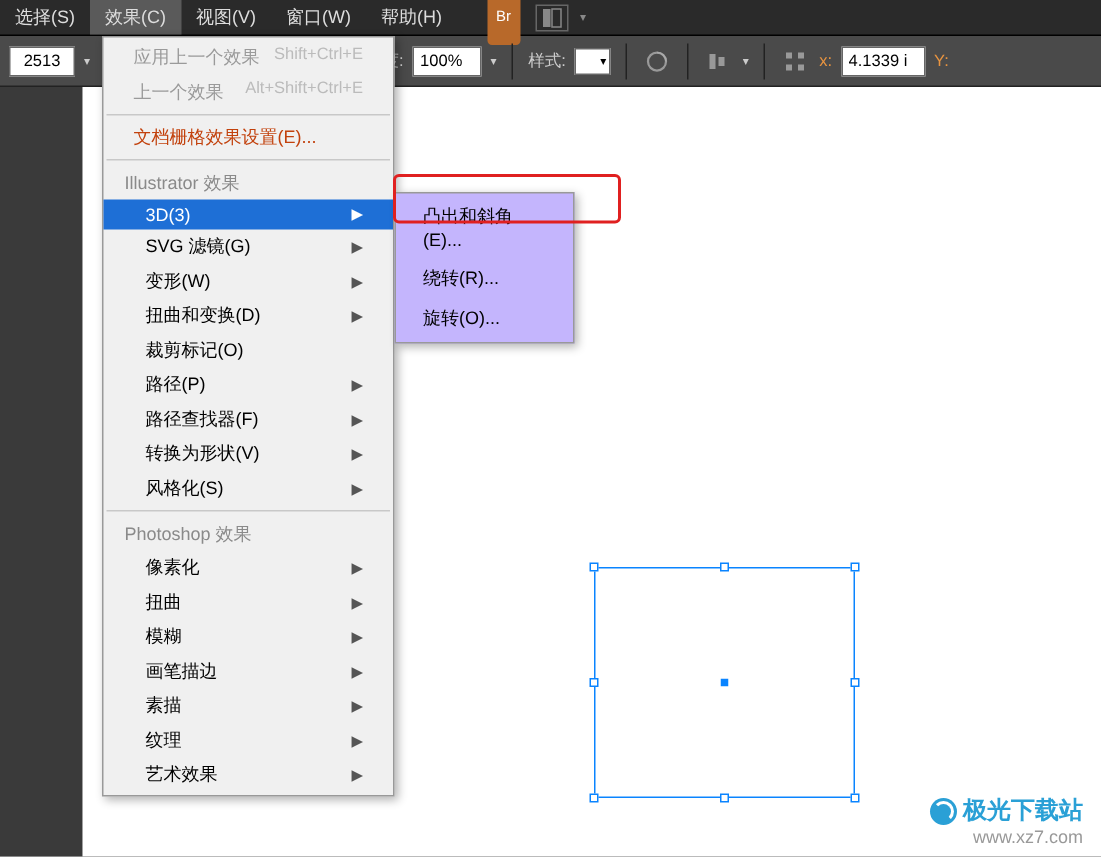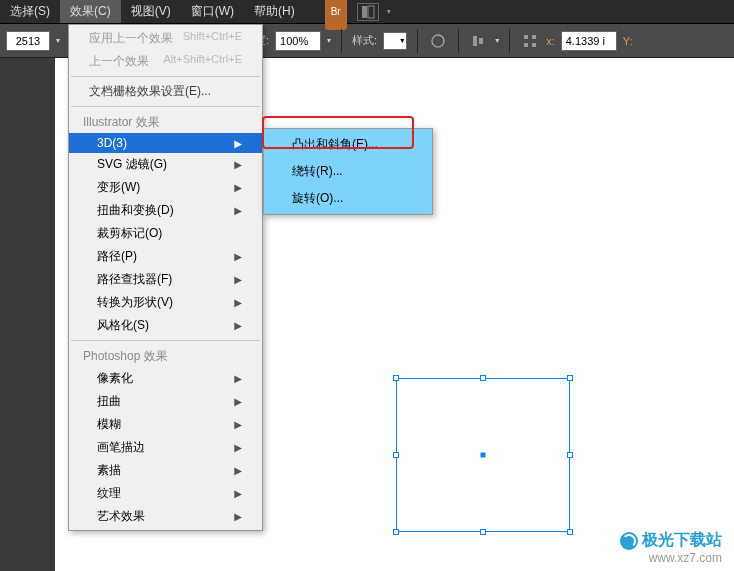--- a/index.html
+++ b/index.html
@@ -17,32 +17,32 @@
   .tb-field { background: #fff; color: #000; border: 1px solid #666; height: 20px; padding: 0 4px; font-size: 11px; }
   .tb-num { width: 44px; text-align: center; }
   .tb-dropdown-swatch { width: 24px; height: 18px; background: #fff; border: 1px solid #666; display:flex; align-items:center; justify-content:flex-end; }
   .tb-dropdown-swatch::after { content:"▾"; font-size:8px; color:#000; margin-right:2px; }
   .tb-icon { width: 20px; height: 20px; display: flex; align-items: center; justify-content: center; color: #aaa; }
   .tb-label { color: #ccc; }
   .tb-sep { width: 1px; height: 24px; background: #222; margin: 0 4px; }
   .tb-orange { color: #e89440; }
 
   .dropdown-menu { position: absolute; top: 24px; left: 68px; width: 195px; background: #f0f0f0; border: 1px solid #999; box-shadow: 2px 2px 6px rgba(0,0,0,0.3); z-index: 100; font-size: 12px; padding: 2px 0; }
-  .menu-row { display: flex; justify-content: space-between; padding: 3px 20px; color: #404040; }
+  .menu-row { display: flex; justify-content: space-between; padding: 3px 20px; color: #c2410c; }
   .menu-row.disabled { color: #9a9a9a; }
   .menu-row.highlighted { background: #1e6fd6; color: #fff; }
   .menu-row.highlighted .chevron { color: #fff; }
   .menu-shortcut { font-size: 11px; color: #888; }
   .menu-row.disabled .menu-shortcut { color: #bbb; }
   .menu-sep { height: 1px; background: #c8c8c8; margin: 3px 2px; }
   .menu-header { padding: 4px 14px 2px; color: #8a8a8a; font-size: 12px; }
   .menu-item-row { display: flex; justify-content: space-between; padding: 3px 20px 3px 28px; color: #000; align-items: center; gap: 40px; }
   .chevron { font-size: 10px; color: #555; }
 
-  .submenu { position: absolute; top: 128px; left: 263px; width: 170px; background: #7dd3fc; border: 1px solid #999; box-shadow: 2px 2px 6px rgba(0,0,0,0.3); z-index: 110; font-size: 12px; padding: 2px 10px; }
+  .submenu { position: absolute; top: 128px; left: 263px; width: 120px; background: #c4b5fd; border: 1px solid #999; box-shadow: 2px 2px 6px rgba(0,0,0,0.3); z-index: 110; font-size: 12px; padding: 2px 0; }
   .submenu .sm-item { padding: 5px 18px; color: #000; }
 
   .callout-box { position: absolute; top: 116px; left: 262px; width: 152px; height: 33px; border: 2px solid #e02020; border-radius: 4px; z-index: 120; pointer-events: none; }
 
   .canvas-area { position: absolute; top: 58px; left: 55px; right: 0; bottom: 0; background: #fff; }
   .selection-rect { position: absolute; top: 378px; left: 396px; width: 174px; height: 154px; border: 1px solid #0a84ff; }
   .handle { position: absolute; width: 6px; height: 6px; background: #fff; border: 1px solid #0a84ff; }
   .h-tl { top: -4px; left: -4px; } .h-tr { top: -4px; right: -4px; }
   .h-bl { bottom: -4px; left: -4px; } .h-br { bottom: -4px; right: -4px; }
   .h-tm { top: -4px; left: 50%; transform: translateX(-50%); }

